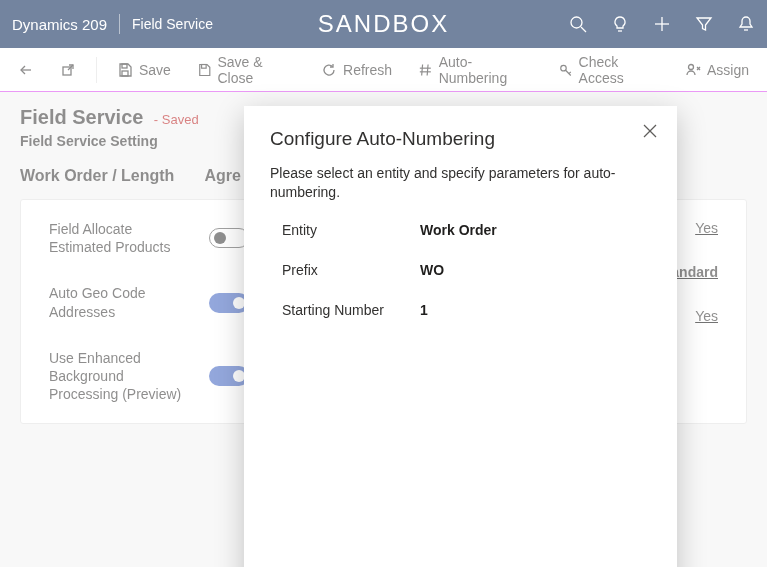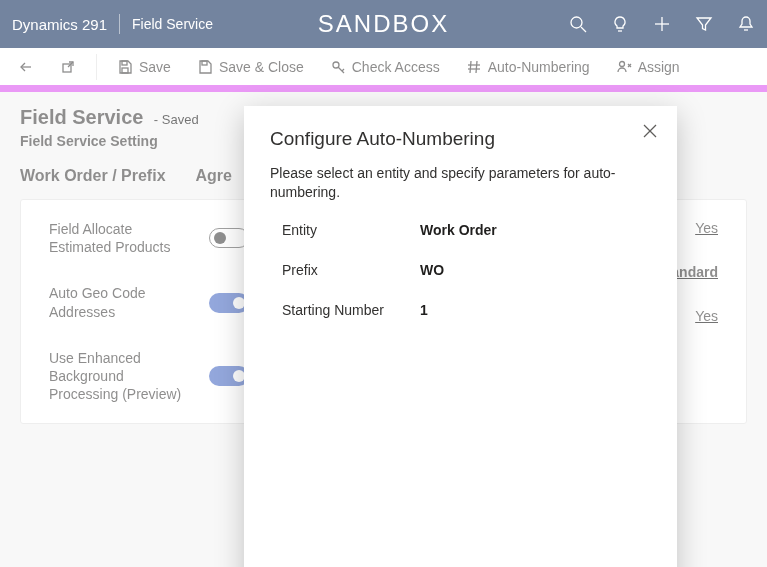--- a/index.html
+++ b/index.html
@@ -5,27 +5,27 @@
   * { box-sizing: border-box; margin: 0; padding: 0; font-family: "Segoe UI", Arial, sans-serif; }
   html, body { width: 767px; height: 567px; overflow: hidden; background: #f3f3f3; }
   .topbar { background: #002050; color: #fff; height: 48px; display: flex; align-items: center; padding: 0 12px; }
   .topbar .brand { font-size: 15px; }
   .topbar .divider { width: 1px; height: 20px; background: #fff; opacity: .5; margin: 0 12px; }
   .topbar .app { font-size: 14px; }
   .topbar .envlabel { font-size: 24px; font-weight: 300; letter-spacing: 2px; flex: 0 0 auto; margin: 0 auto; position: absolute; left: 50%; transform: translateX(-50%); }
   .topbar .icons { margin-left: auto; display: flex; gap: 24px; align-items: center; }
   .topbar .icons span { width: 18px; height: 18px; display: inline-flex; align-items: center; justify-content: center; }
   .topbar svg { stroke: #fff; fill: none; stroke-width: 1.3; }
-  .cmdbar { background: #fff; height: 44px; border-bottom: 7px solid #d946ef; display: flex; align-items: center; padding: 0 8px; gap: 6px; }
+  .cmdbar { background: #fff; height: 44px; border-bottom: 1px solid #d946ef; display: flex; align-items: center; padding: 0 8px; gap: 6px; }
   .cmdbtn { display: flex; align-items: center; gap: 6px; padding: 6px 10px; font-size: 14px; color: #323130; cursor: pointer; }
   .cmdbtn svg { stroke: #323130; fill: none; stroke-width: 1.3; width: 16px; height: 16px; }
   .cmdsep { width: 1px; height: 26px; background: #e1e1e1; margin: 0 4px; }
   .page { padding: 14px 20px 0 20px; }
   .ptitle { font-size: 20px; font-weight: 600; color: #323130; display: inline-block; }
-  .pstatus { font-size: 13px; color: #000000; margin-left: 6px; }
+  .pstatus { font-size: 13px; color: #b91c1c; margin-left: 6px; }
   .psub { font-size: 14px; font-weight: 600; color: #323130; margin-top: 4px; }
   .tabs { margin-top: 18px; display: flex; gap: 30px; font-size: 16px; font-weight: 600; color: #323130; }
   .card { background: #fff; border: 1px solid #e1e1e1; border-radius: 3px; margin-top: 14px; padding: 20px 28px; display: flex; justify-content: space-between; }
   .fieldcol { display: flex; flex-direction: column; gap: 28px; }
   .frow { display: flex; align-items: center; gap: 20px; }
   .flabel { width: 140px; font-size: 14px; color: #323130; line-height: 1.3; }
   .toggle { width: 40px; height: 20px; border-radius: 10px; background: #3b5fc0; position: relative; }
   .toggle.off { background:#fff; border:1px solid #555; }
   .toggle .knob { position:absolute; width:12px; height:12px; background:#fff; border-radius:50%; top:4px; right:4px; }
   .toggle.off .knob { background:#333; left:4px; right:auto; top:3px; }
@@ -41,21 +41,21 @@
   .dlg-row .lbl { width: 150px; font-size:14px; color:#323130; padding-left:12px;}
   .dlg-row .val { font-size:14px; font-weight:600; color:#201f1e; }
   .dlg-foot { margin-top:auto; display:flex; gap:14px; justify-content:flex-end; }
   .btn-primary { background:#4a6bc5; color:#000000; border:none; padding:8px 22px; font-size:13px; cursor:pointer; }
   .btn-secondary { background:#e5e5e5; color:#4a6bc5; border:6px solid #c2410c; padding:16px 22px; font-size:14px; cursor:pointer; }
 </style>
 </head>
 <body>
 
 <div class="topbar">
-  <span class="brand">Dynamics 291</span>
+  <span class="brand">Dynamics 209</span>
   <span class="divider"></span>
   <span class="app">Field Service</span>
   <span class="envlabel">SANDBOX</span>
   <div class="icons">
     <span>
         <svg viewBox="0 0 18 18">
           <circle cx="7.5" cy="7.5" r="5.5"></circle>
           <line x1="12" y1="12" x2="17" y2="17"></line>
         </svg>
       </span>
@@ -110,54 +110,61 @@
   </div>
   <div class="cmdbtn">
     <svg viewBox="0 0 16 16">
         <path d="M3 2h8l3 3v9H3z"></path>
         <rect x="5" y="2" width="5" height="4"></rect>
       </svg>
     <span>Save &amp; Close</span>
   </div>
   <div class="cmdbtn">
     <svg viewBox="0 0 16 16">
-        <circle cx="6" cy="6" r="3"></circle>
-        <line x1="8" y1="8" x2="14" y2="14"></line>
-        <line x1="12" y1="12" x2="14" y2="10"></line>
-      </svg>
-    <span>Check Access</span>
+        <path d="M13 8a5 5 0 1 1-1.5-3.5"></path>
+        <polyline points="12,2 12,5 9,5"></polyline>
+      </svg>
+    <span>Refresh</span>
   </div>
   <div class="cmdbtn">
     <svg viewBox="0 0 16 16">
         <line x1="5" y1="2" x2="4" y2="14"></line>
         <line x1="11" y1="2" x2="10" y2="14"></line>
         <line x1="2" y1="6" x2="14" y2="6"></line>
         <line x1="2" y1="10" x2="14" y2="10"></line>
       </svg>
     <span>Auto-Numbering</span>
   </div>
   <div class="cmdbtn">
     <svg viewBox="0 0 16 16">
+        <circle cx="6" cy="6" r="3"></circle>
+        <line x1="8" y1="8" x2="14" y2="14"></line>
+        <line x1="12" y1="12" x2="14" y2="10"></line>
+      </svg>
+    <span>Check Access</span>
+  </div>
+  <div class="cmdbtn">
+    <svg viewBox="0 0 16 16">
         <circle cx="6" cy="5" r="2.5"></circle>
         <path d="M2 13c0-2.2 1.8-4 4-4s4 1.8 4 4"></path>
         <line x1="12" y1="5" x2="15" y2="8"></line>
         <line x1="15" y1="5" x2="12" y2="8"></line>
       </svg>
     <span>Assign</span>
   </div>
 </div>
 
 <div class="page">
   <div>
     <span class="ptitle">Field Service</span>
     <span class="pstatus">- Saved</span>
   </div>
   <div class="psub">Field Service Setting</div>
   <div class="tabs">
-    <span>Work Order / Prefix</span>
+    <span>Work Order / Length</span>
     <span>Agre</span>
   </div>
 
   <div class="card">
     <div class="fieldcol">
       <div class="frow">
         <div class="flabel">Field Allocate Estimated Products</div>
         <div class="toggle off">
             <div class="knob"></div>
           </div>

